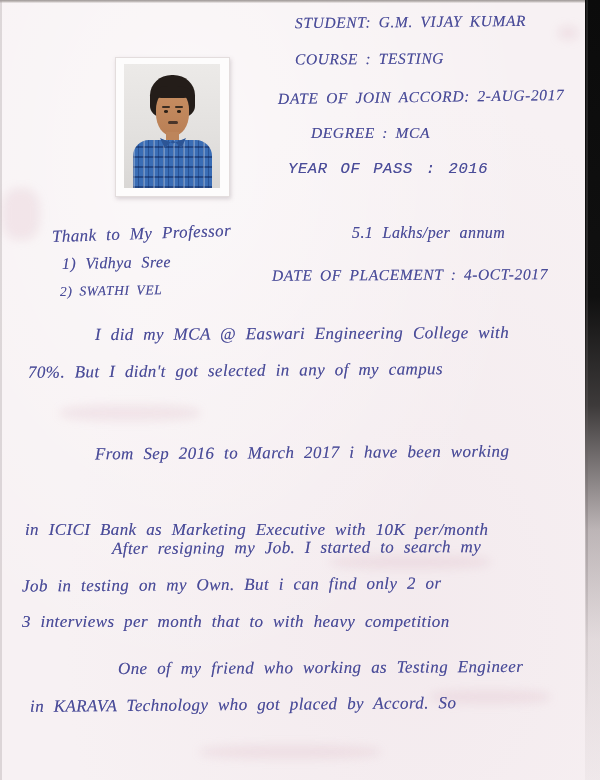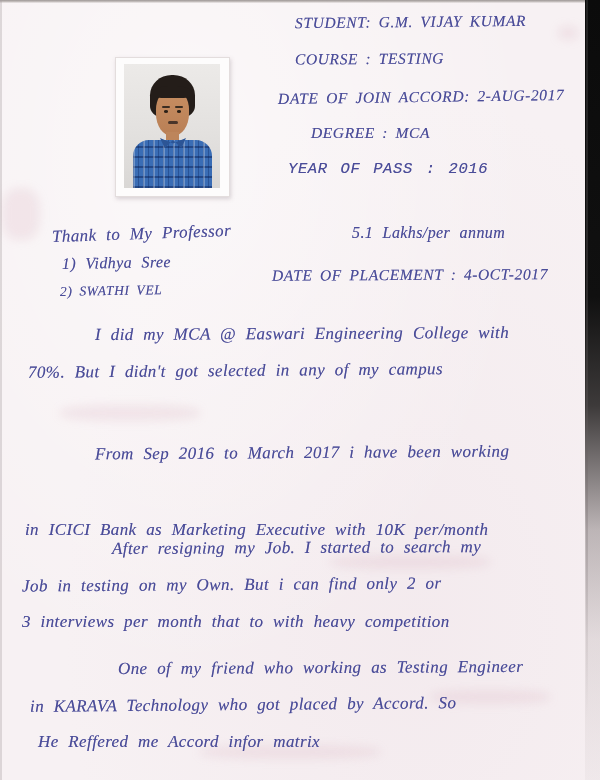--- a/index.html
+++ b/index.html
@@ -135,15 +135,14 @@
 
   <div class="hw hw-body" style="left:95px;top:443px;transform:rotate(-0.4deg);">From Sep 2016 to March 2017 i have been working</div>
   <div class="hw hw-body" style="left:25px;top:508px;margin-top:12px;">in ICICI Bank as Marketing Executive with 10K per/month</div>
 
   <div class="hw hw-body" style="left:112px;top:538px;transform:rotate(-0.3deg);">After resigning my Job. I started to search my</div>
   <div class="hw hw-body" style="left:22px;top:575px;transform:rotate(-0.4deg);">Job in testing on my Own. But i can find only 2 or</div>
   <div class="hw hw-body" style="left:22px;top:612px;font-style:italic;">3 interviews per month that to with heavy competition</div>
 
   <div class="hw hw-body" style="left:118px;top:658px;transform:rotate(-0.3deg);">One of my friend who working as Testing Engineer</div>
   <div class="hw hw-body" style="left:30px;top:695px;transform:rotate(-0.5deg);">in KARAVA Technology who got placed by Accord. So</div>
-  <div class="hw hw-body" style="left:38px;top:732px;">He Reffered me Accord infor matrix</div>
 
 </div>
 
 </body></html>

